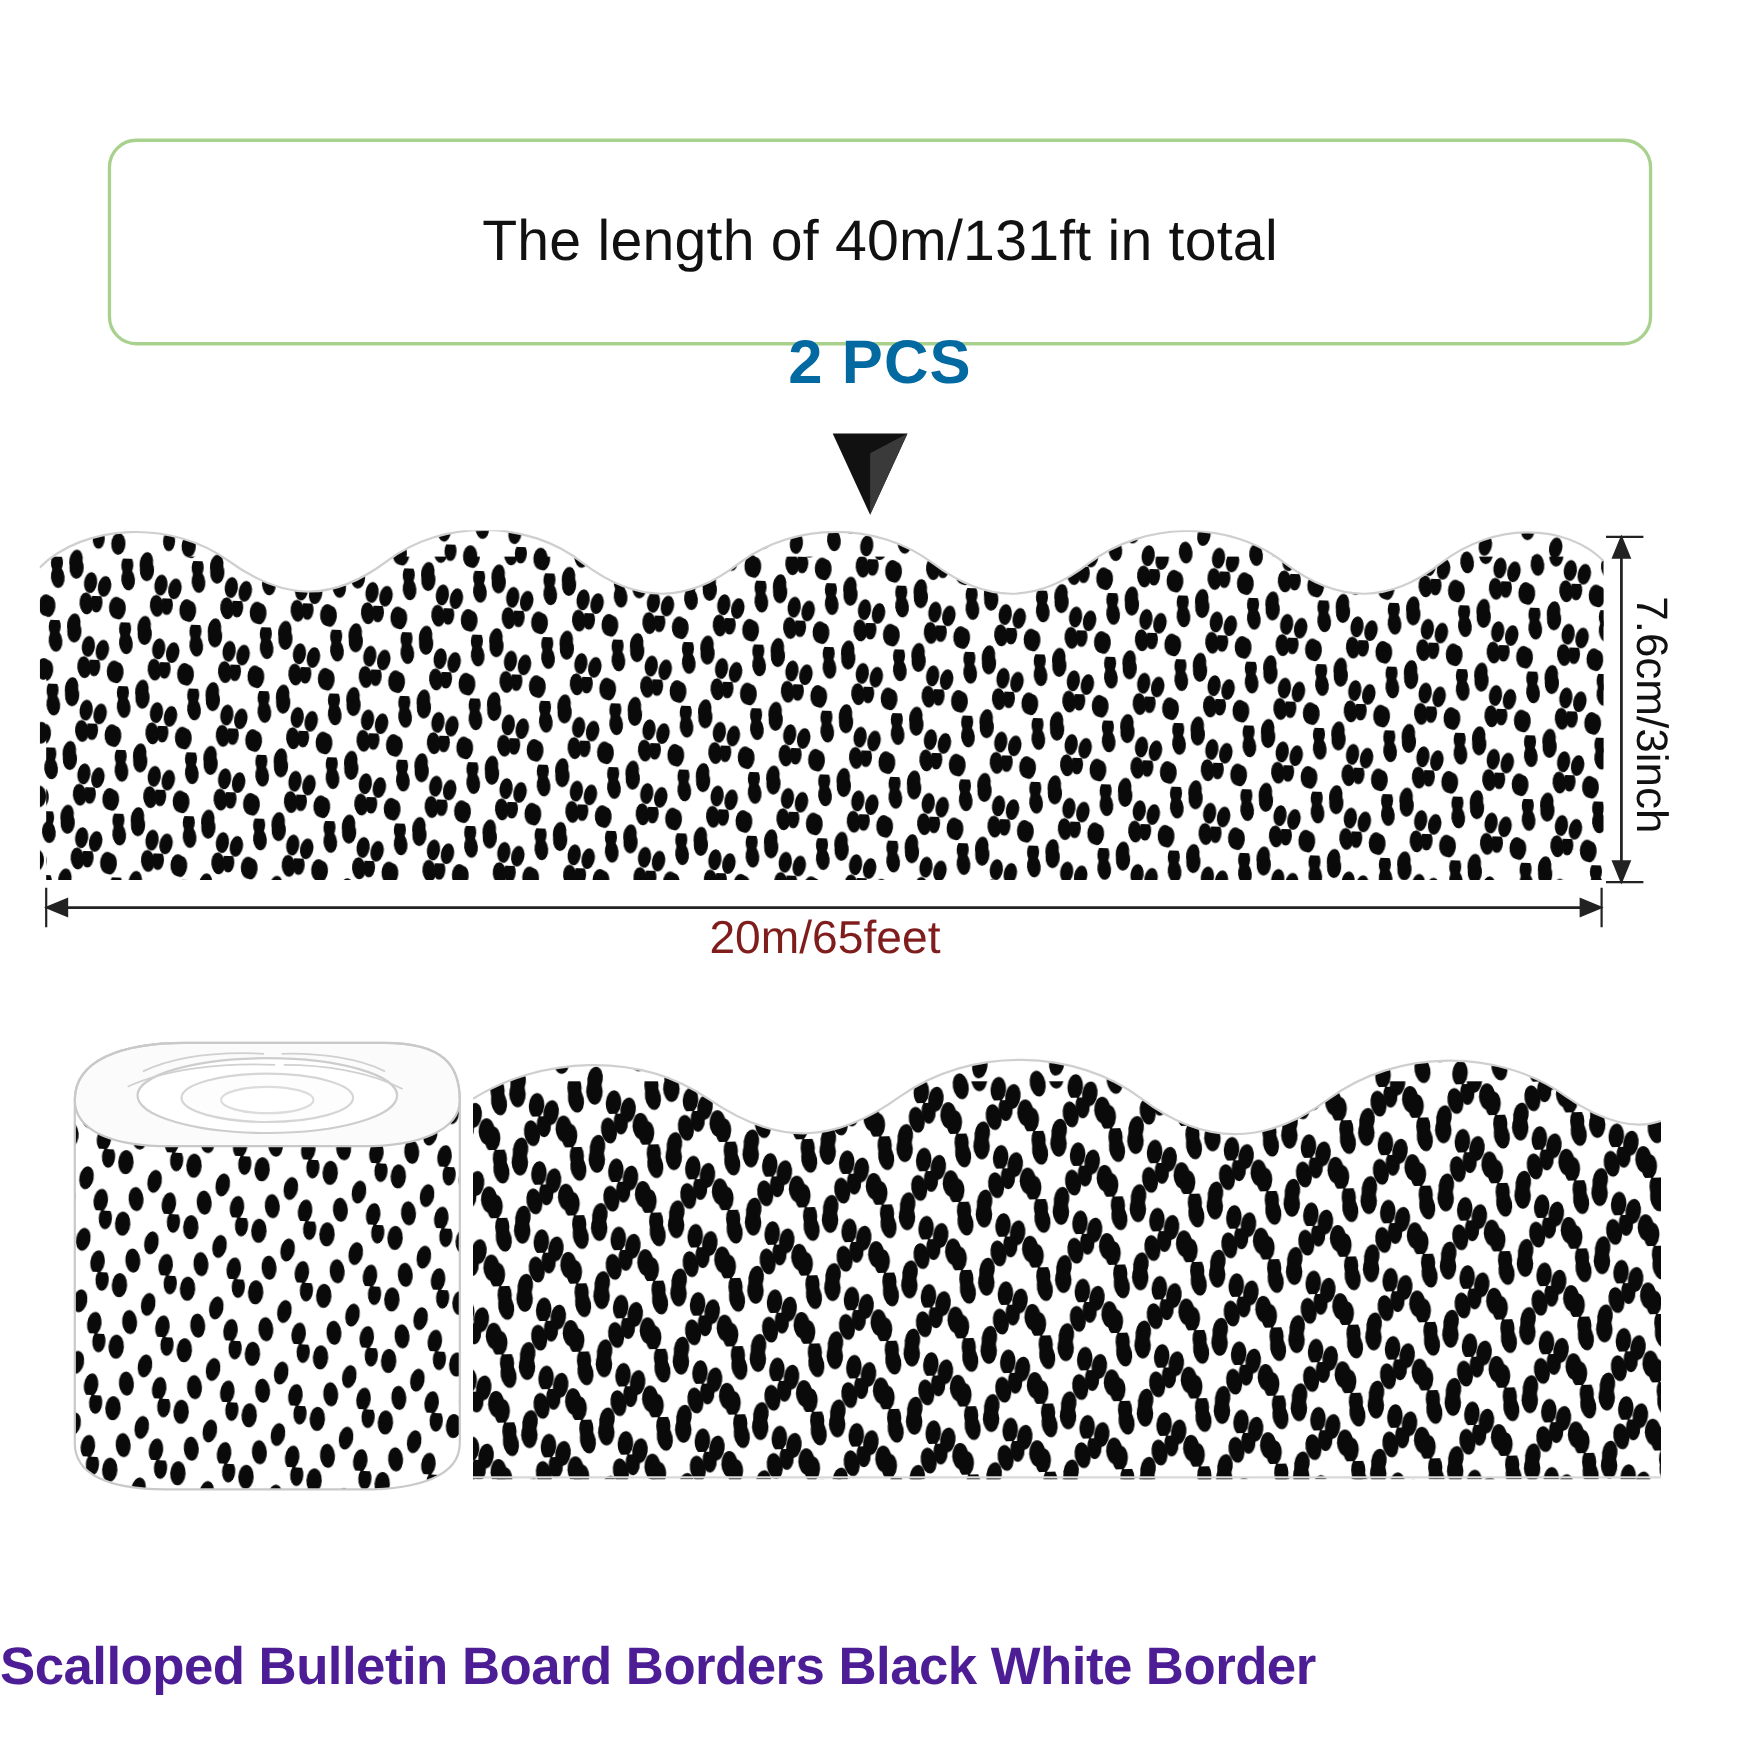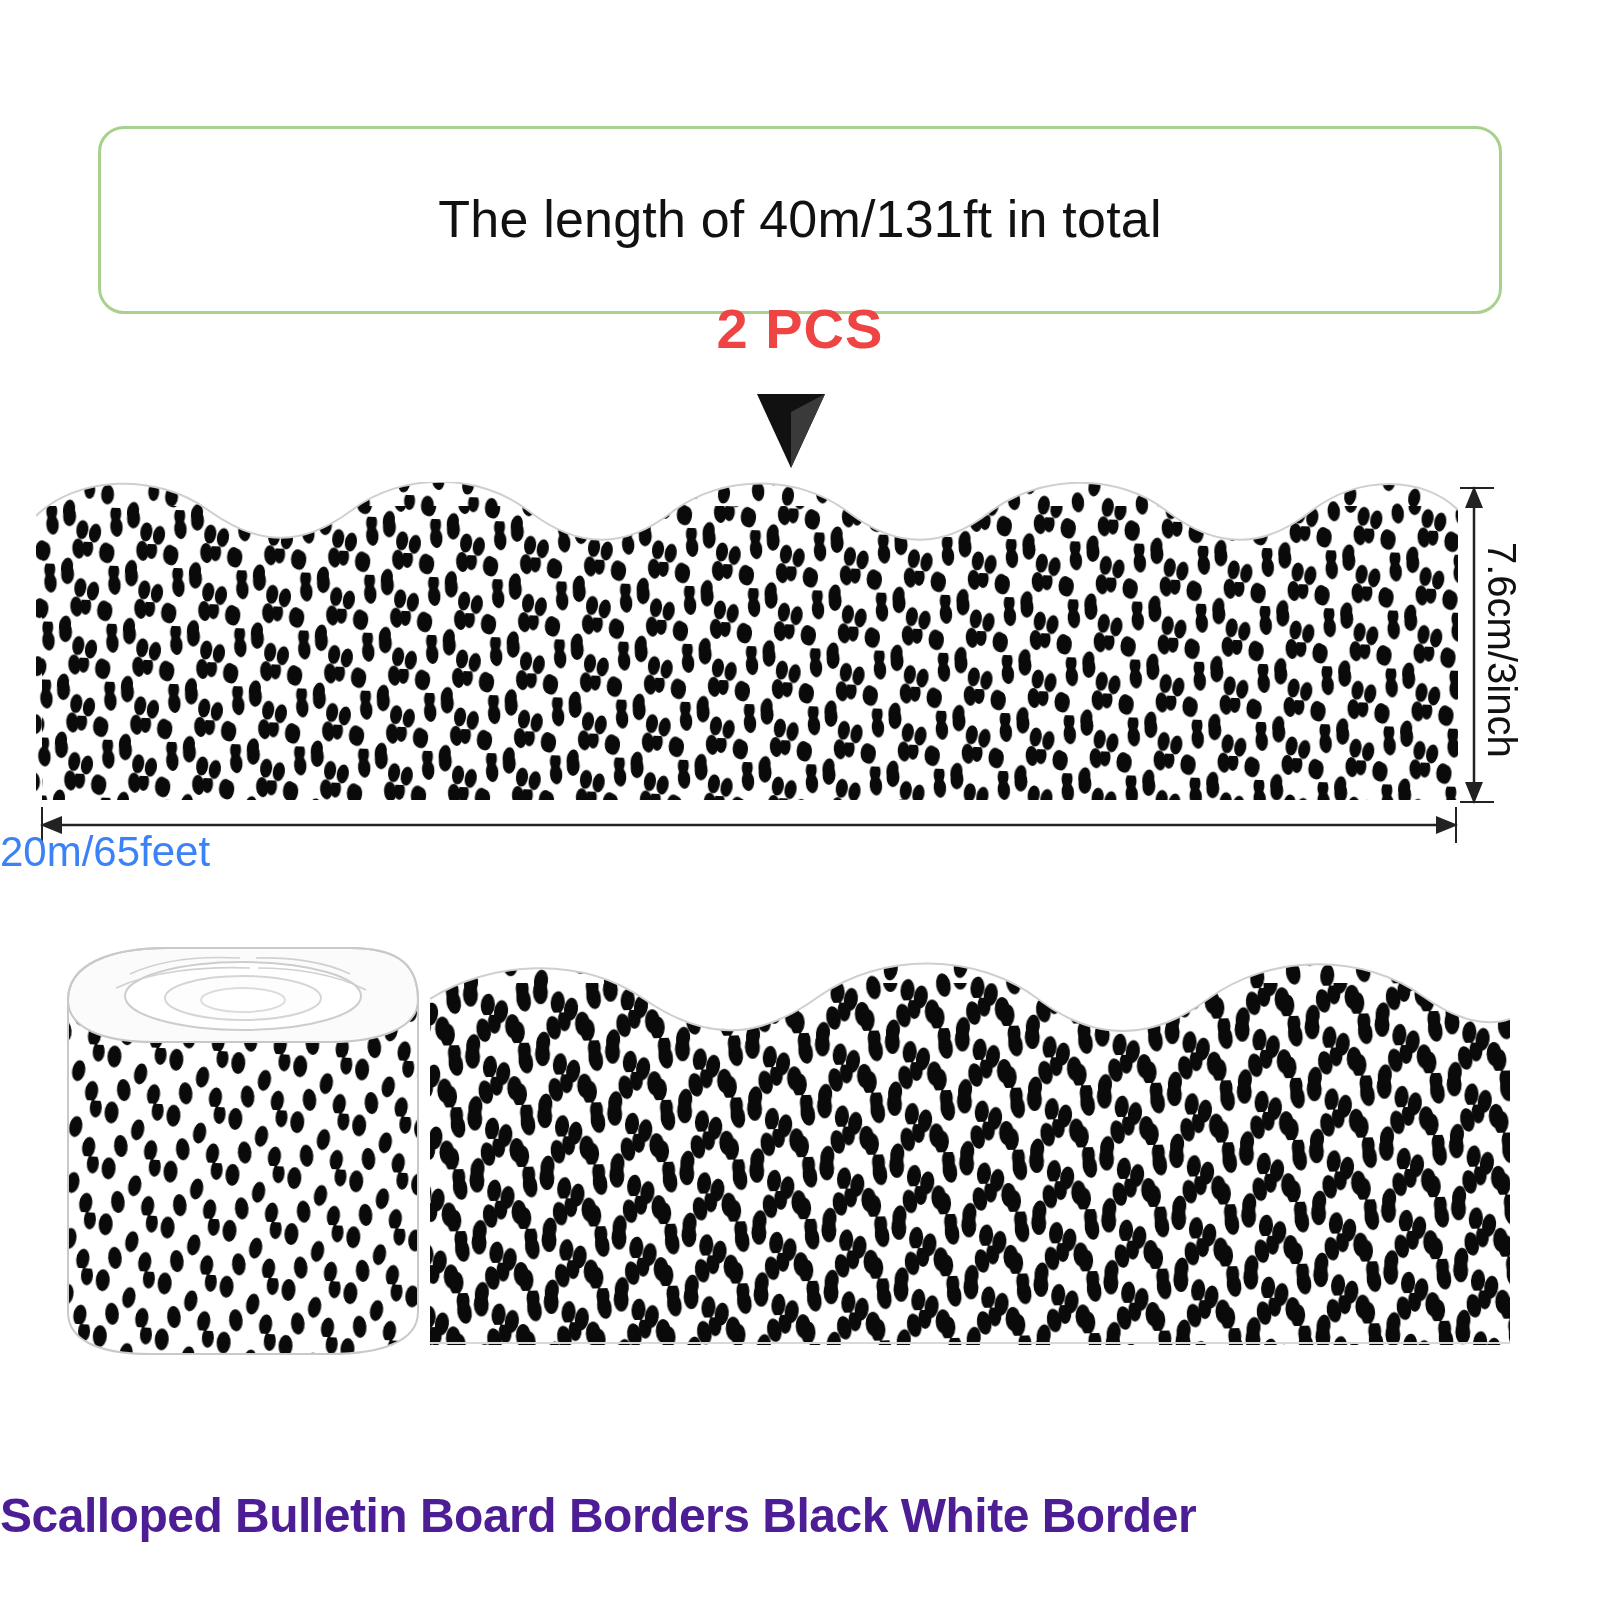--- a/index.html
+++ b/index.html
@@ -42,21 +42,21 @@
 
   
   .pcs-label {
     position: absolute;
     left: 0;
     right: 0;
     top: 296px;
     text-align: center;
     font-size: 56px;
     font-weight: bold;
-    color: #ef4444;
+    color: #0369a1;
     letter-spacing: 1px;
   }
 
   .arrow-down {
     position: absolute;
     left: 755px;
     top: 392px;
     width: 72px;
     height: 78px;
   }
@@ -90,23 +90,23 @@
     left: 40px;
     top: 805px;
     width: 1418px;
     height: 40px;
   }
   .dim-bottom-label {
     position: absolute;
     left: 0;
     top: 828px;
     width: 1500px;
-    text-align: left;
+    text-align: center;
     font-size: 42px;
-    color: #3b82f6;
+    color: #7f1d1d;
   }
   .dim-right {
     position: absolute;
     left: 1460px;
     top: 486px;
     width: 44px;
     height: 318px;
   }
   .dim-right-label {
     position: absolute;

